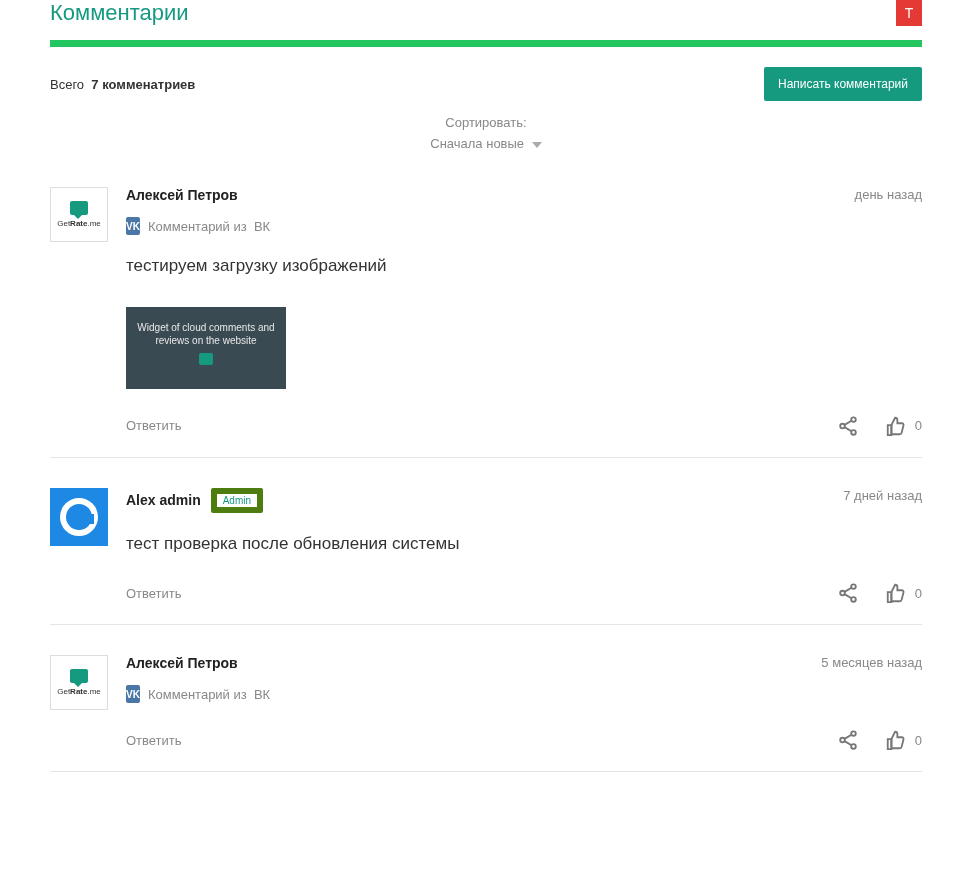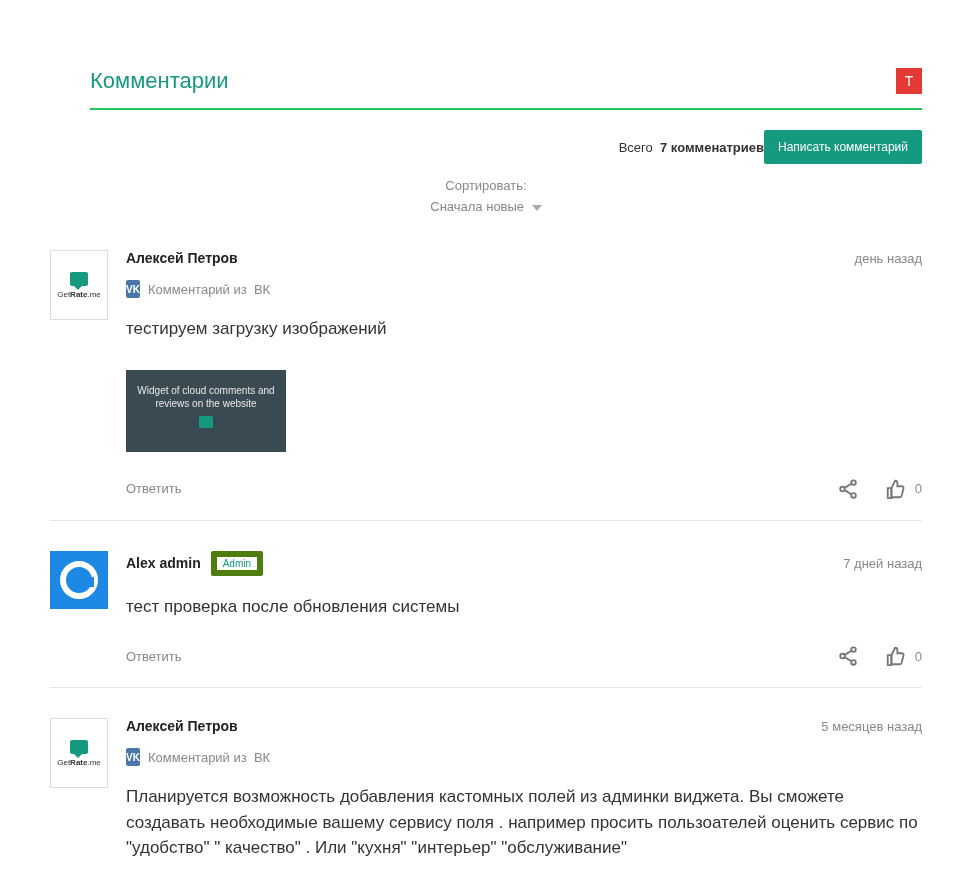--- a/index.html
+++ b/index.html
@@ -8,44 +8,42 @@
     background: #fff;
     color: #333;
     width: 972px;
     margin: 0 auto;
     padding: 0 50px;
   }
   .header-row {
     display: flex;
     justify-content: space-between;
     align-items: center;
-    padding-top: 68px;
     padding-bottom: 14px;
-    border-bottom: 2px solid #22c55e;
-    margin-left: 40px;
+    border-bottom: 7px solid #22c55e;
   }
   .title {
     color: #159a80;
     font-size: 22px;
     font-weight: 500;
   }
   .badge-t {
     width: 26px;
     height: 26px;
     background: #e53935;
     color: #fff;
     display: flex;
     align-items: center;
     justify-content: center;
     font-size: 14px;
     font-weight: 500;
   }
   .meta-row {
     display: flex;
-    justify-content: flex-end;
+    justify-content: space-between;
     align-items: center;
     margin-top: 20px;
   }
   .total-line {
     font-size: 13px;
     color: #333;
   }
   .total-line .count { font-weight: bold; }
   .write-btn {
     background: #159a80;
@@ -76,21 +74,21 @@
   }
   .comment {
     display: flex;
     margin-top: 30px;
     padding-bottom: 20px;
     border-bottom: 1px solid #e5e5e5;
   }
   .comment:first-of-type { margin-top: 36px; }
   .avatar {
     width: 58px;
-    height: 70px;
+    height: 55px;
     border: 1px solid #ddd;
     flex-shrink: 0;
     margin-right: 18px;
     display: flex;
     flex-direction: column;
     align-items: center;
     justify-content: center;
     font-size: 7px;
     color: #333;
     background: #fff;
@@ -133,21 +131,21 @@
     content: "";
     position: absolute;
     right: -2px; bottom: 6px;
     width: 10px; height: 10px;
     background: #1e88e5;
   }
   .comment-body { flex: 1; min-width: 0; }
   .comment-head {
     display: flex;
     justify-content: space-between;
-    align-items: center;
+    align-items: flex-start;
   }
   .author-line { display: flex; align-items: center; gap: 10px; }
   .author { font-weight: bold; font-size: 14px; color: #222; }
   .admin-badge {
     border: 6px solid #4d7c0f;
     color: #159a80;
     font-size: 10px;
     padding: 1px 6px;
     border-radius: 2px;
   }
@@ -343,21 +341,20 @@
         <div class="comment-head">
           <div class="author-line">
             <span class="author">Алексей Петров</span>
           </div>
           <span class="timestamp">5 месяцев назад</span>
         </div>
         <div class="source-line">
           <span class="vk-icon">VK</span>
           <span>Комментарий из&nbsp; ВК</span>
         </div>
-        <div class="comment-text">Планируется возможность добавления кастомных полей из админки виджета. Вы сможете создавать необходимые вашему сервису поля . например просить пользоателей оценить сервис по "удобство" " качество" . Или "кухня" "интерьер" "обслуживание"</div>
         <div class="comment-actions">
           <span class="reply-btn">Ответить</span>
           <div class="right-actions">
             <span class="share-icon">
               <svg width="22" height="22" viewBox="0 0 24 24" fill="none" stroke="#777" stroke-width="2">
                 <circle cx="18" cy="5" r="2.5"></circle>
                 <circle cx="6" cy="12" r="2.5"></circle>
                 <circle cx="18" cy="19" r="2.5"></circle>
                 <line x1="8.2" y1="10.8" x2="15.8" y2="6.2"></line>
                 <line x1="8.2" y1="13.2" x2="15.8" y2="17.8"></line>

